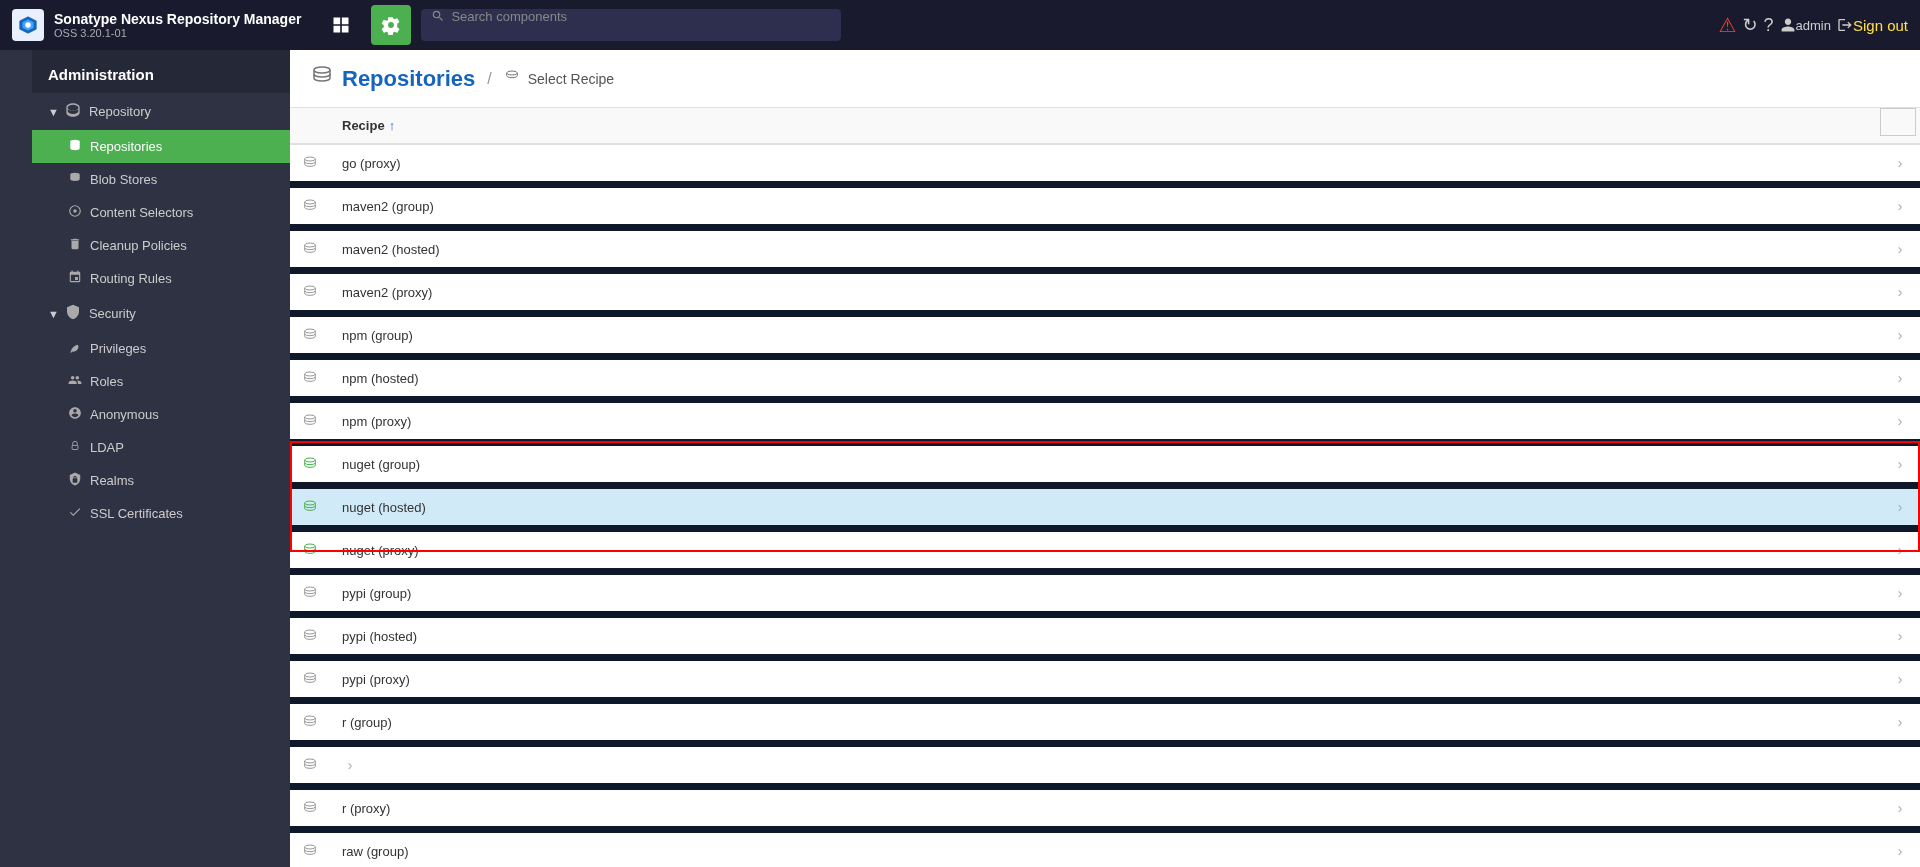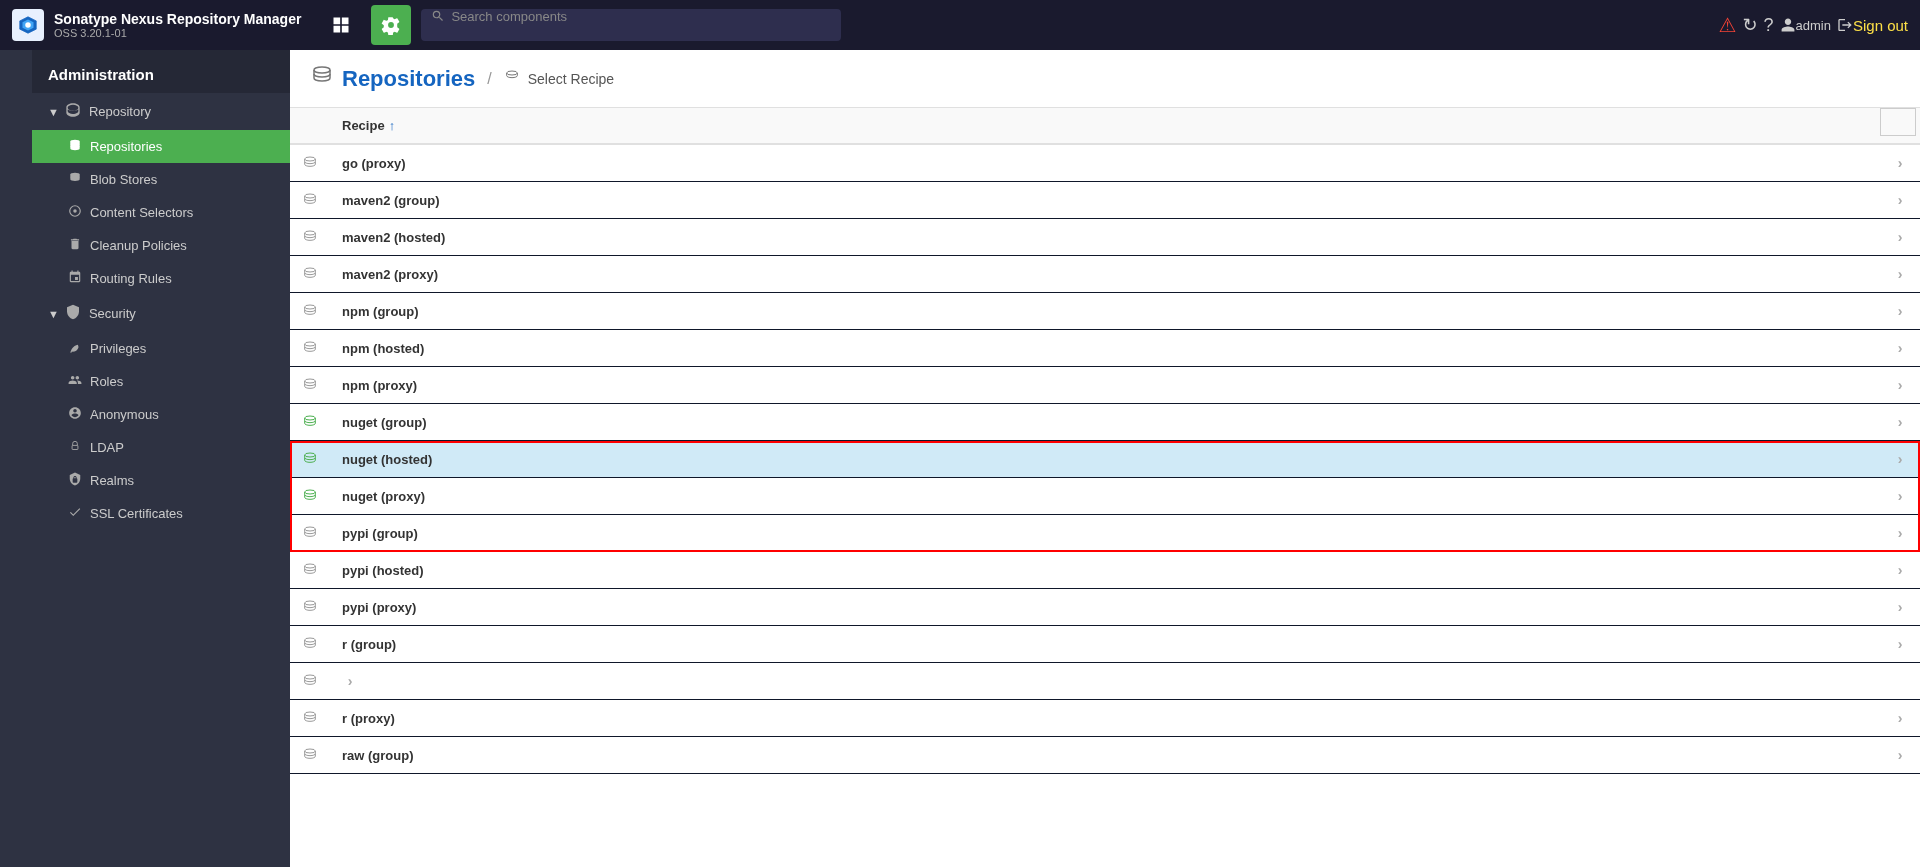--- a/index.html
+++ b/index.html
@@ -174,24 +174,23 @@
       align-items: center;
       gap: 4px;
     }
     .th-actions {
       width: 40px;
       min-width: 40px;
     }
     .table-row {
       display: flex;
       align-items: center;
-      border-bottom: 1px solid #0f172a;
+      border-bottom: 7px solid #0f172a;
       cursor: pointer;
       background: #fff;
-      font-weight: bold;
     }
     .table-row.highlighted-selected { background: #d0eaf7; }
     .td-checkbox {
       width: 40px;
       min-width: 40px;
       display: flex;
       align-items: center;
       justify-content: center;
       padding: 10px 0;
       color: #777;

